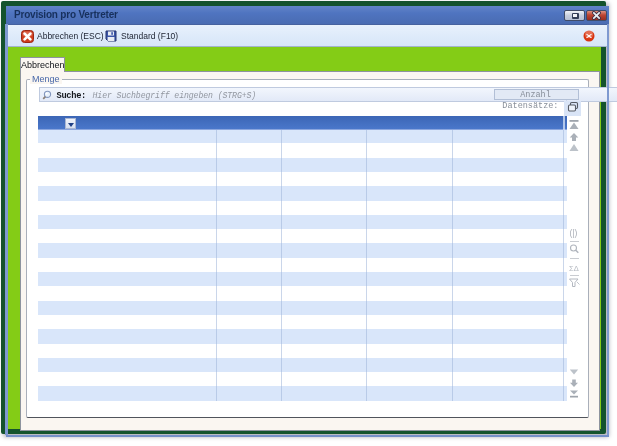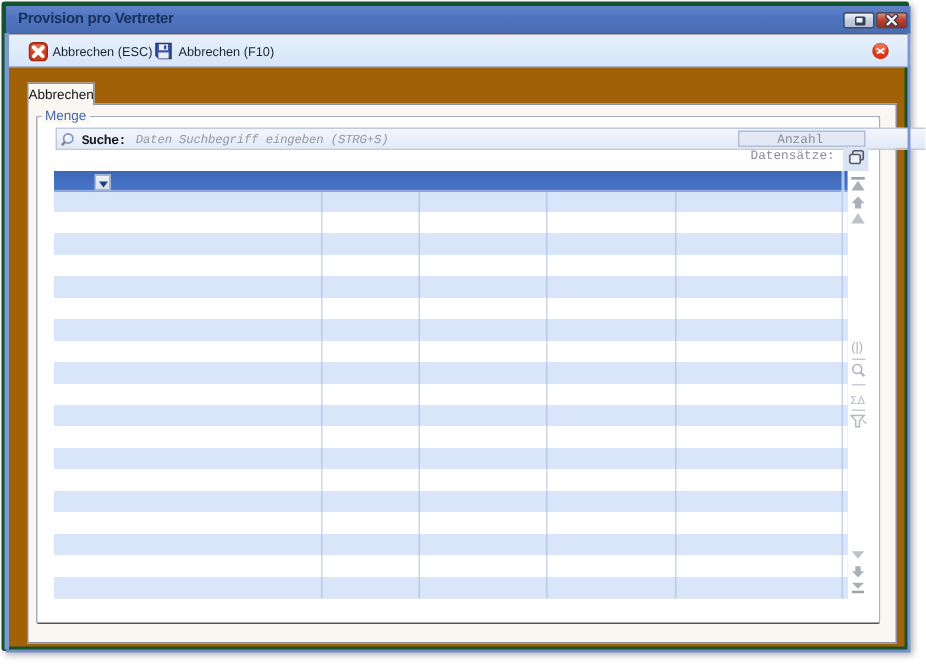--- a/index.html
+++ b/index.html
@@ -1,19 +1,19 @@
 <!DOCTYPE html>
 <html><head><meta charset="utf-8">
 <style>
   html,body{margin:0;padding:0;background:#fff;}
   body{width:617px;height:446px;position:relative;overflow:hidden;
        font-family:"Liberation Sans",sans-serif;}
   *{box-sizing:border-box;}
   #win{position:absolute;left:1px;top:1px;width:605px;height:433px;
-       background:#a16207;border:3px solid #14532d;border-radius:2px;
+       background:#84cc16;border:5px solid #14532d;border-radius:2px;
        box-shadow:2.5px 2.5px 4.5px rgba(125,125,138,.6);padding-left:19px;}
   
   .hl{position:absolute;background:#7e99d0;z-index:5;}
   
   #title{position:absolute;left:0;top:0;width:603px;height:19px;
          background:linear-gradient(180deg,#6284c8 0,#4f74c0 40%,#4a6cb2 100%);
          border-bottom:1px solid #46629f;}
   #title .txt{position:absolute;left:8px;top:3px;font-size:10px;font-weight:bold;
          color:#17305c;letter-spacing:-0.2px;}
   .wbtn{position:absolute;top:4px;height:11px;border:1px solid #404c68;border-radius:2px;}
@@ -104,21 +104,21 @@
         <line x1="3.6" y1="3.6" x2="9.4" y2="9.4" stroke="#fff" stroke-width="2.7" stroke-linecap="round"></line>
         <line x1="9.4" y1="3.6" x2="3.6" y2="9.4" stroke="#fff" stroke-width="2.7" stroke-linecap="round"></line>
      </svg>
      <span class="t" style="left:31px;text-align:right;">Abbrechen (ESC)</span>
      <svg id="icosave" width="12" height="12" viewBox="0 0 12 12">
         <path d="M1 1 h10 v10 h-8 l-2,-2 z" fill="#3a55a8" stroke="#27356e" stroke-width="1"></path>
         <rect x="3" y="1.5" width="6" height="4" fill="#e8ecf4"></rect>
         <rect x="6.3" y="2.2" width="1.6" height="2.6" fill="#3a55a8"></rect>
         <rect x="2.6" y="7" width="6.8" height="4" fill="#e8ecf4"></rect>
      </svg>
-     <span class="t" style="left:115px;">Abbrechen (F10)</span>
+     <span class="t" style="left:115px;">Standard (F10)</span>
      <svg id="redround" width="12" height="12" viewBox="0 0 12 12">
         <circle cx="6" cy="6" r="5.5" fill="#d93511"></circle>
         <circle cx="6" cy="4.2" r="4" fill="rgba(255,255,255,.28)"></circle>
         <path d="M3.8 3.8 L6 5.2 L8.2 3.8 L8.8 4.6 L6.9 6 L8.8 7.4 L8.2 8.2 L6 6.8 L3.8 8.2 L3.2 7.4 L5.1 6 L3.2 4.6 Z" fill="#fff"></path>
      </svg>
   </div>
 
   <div class="hl" style="left:-1px;top:18px;width:2.5px;height:411px;"></div>
   <div class="hl" style="left:601px;top:18px;width:2px;height:412px;"></div>
   <div class="hl" style="left:0;top:428.5px;width:603px;height:2px;background:#7590c8;"></div>
@@ -128,21 +128,21 @@
   <div id="grp"></div>
   <div id="grplabel">Menge</div>
 
   <div id="search">
      <svg width="11" height="11" viewBox="0 0 11 11" style="position:absolute;left:1.5px;top:1.5px;">
         <circle cx="5.5" cy="4.3" r="3.1" fill="#e8f1fb" stroke="#8296be" stroke-width="1.1"></circle>
         <circle cx="4.6" cy="3.4" r="1" fill="#ffffff"></circle>
         <line x1="3.4" y1="6.6" x2="1.2" y2="8.8" stroke="#8a7f76" stroke-width="1.7"></line>
      </svg>
      <span class="lbl">Suche:</span>
-     <span class="hint">Daten Suchbegriff eingeben (STRG+S)</span>
+     <span class="hint">Hier Suchbegriff eingeben (STRG+S)</span>
      <div id="anz">Anzahl Datensätze: 0</div>
   </div>
 
   <div id="grid">
      <div id="rows"></div>
      <div id="selrow">
         <span id="combo"></span>
         <span style="position:absolute;left:525px;top:0;width:1.5px;height:13.5px;background:rgba(215,228,248,.75);"></span>
       </div>
      <div class="vline" style="left:177.5px;top:30px;height:271px;"></div>

